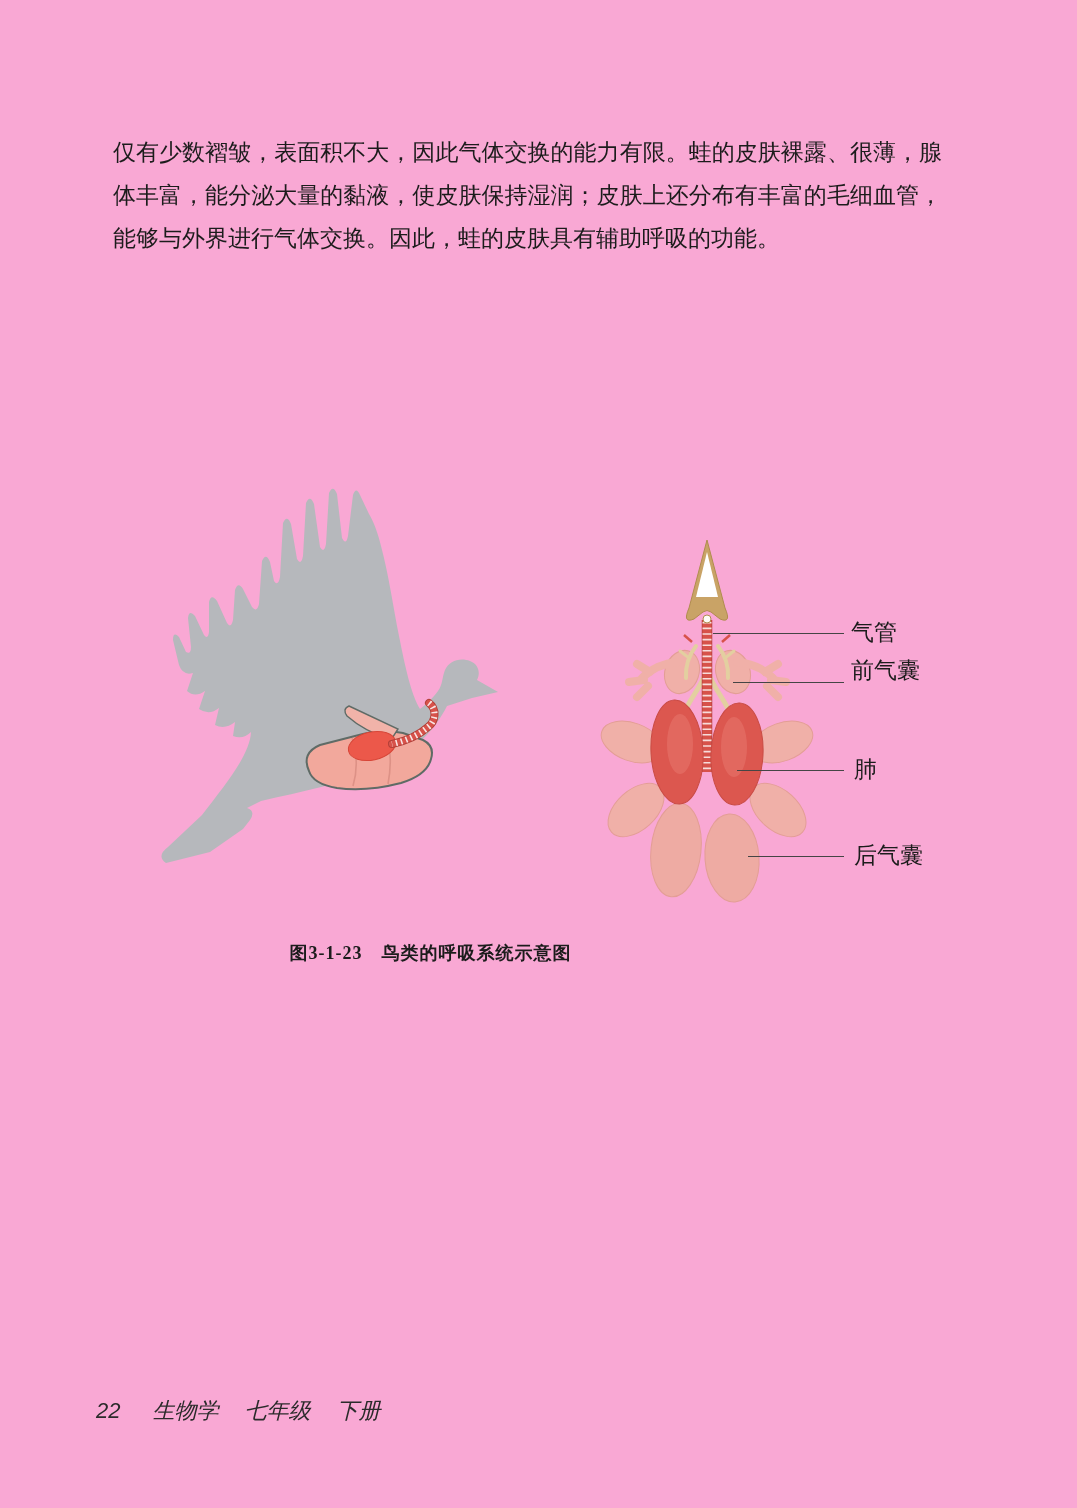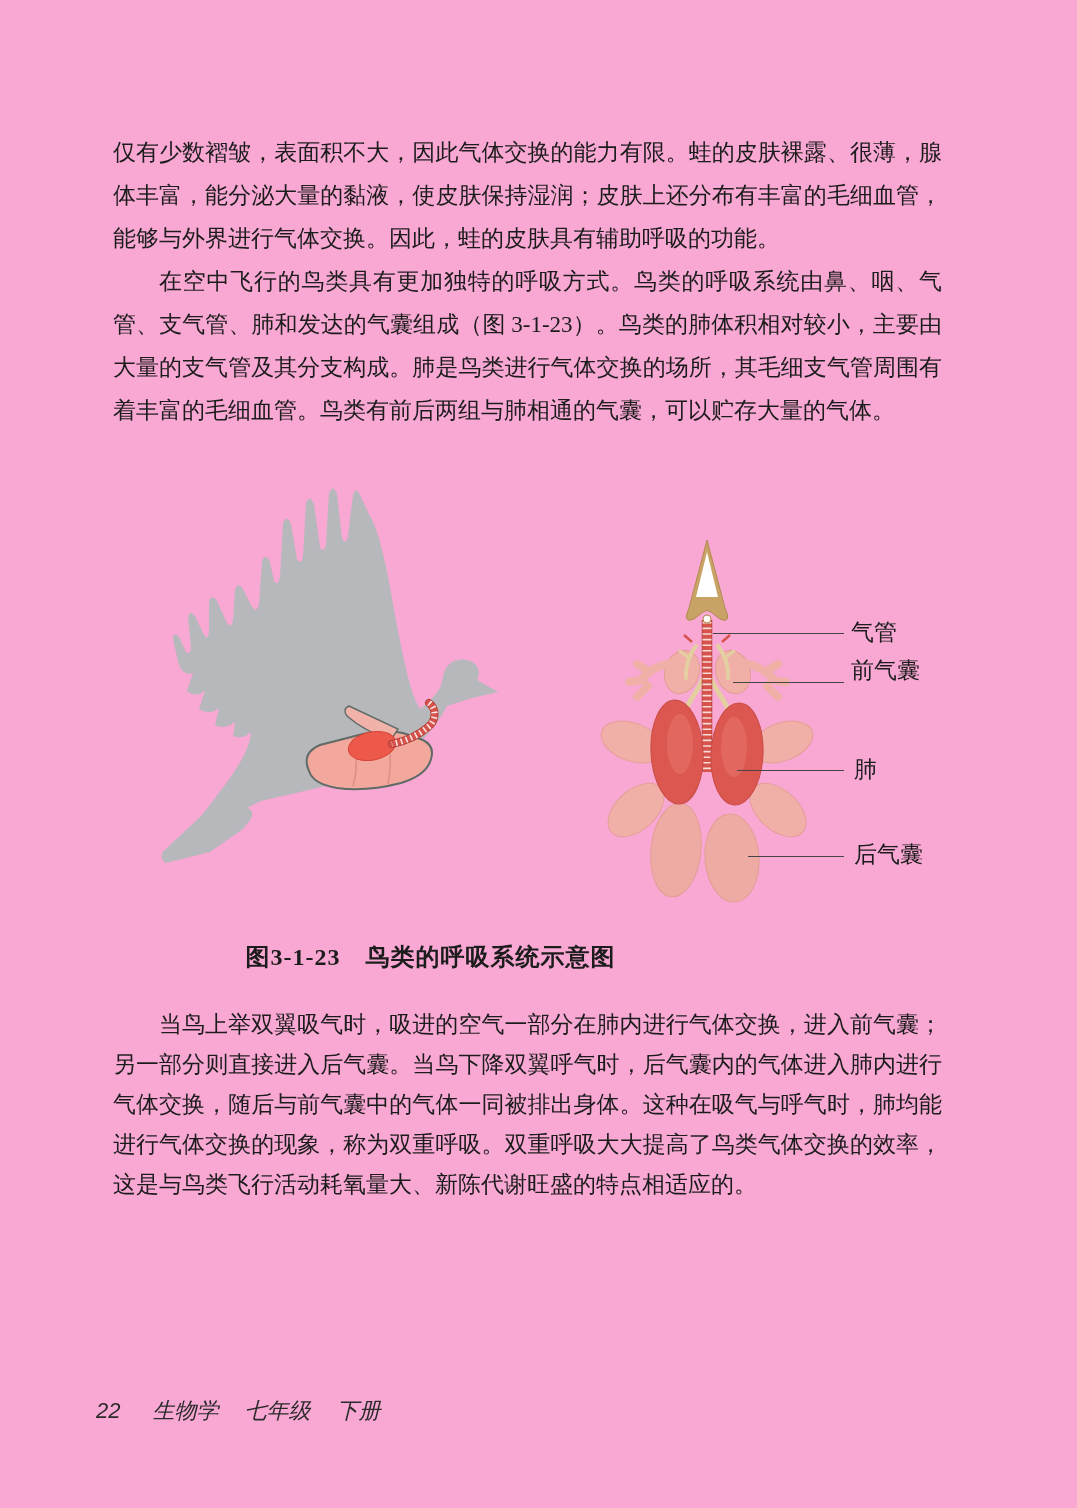--- a/index.html
+++ b/index.html
@@ -18,36 +18,35 @@
   .diagram-svg{position:absolute;left:590px;top:50px;}
   .leader{position:absolute;height:0;border-top:1.6px solid #454545;}
   .l-trachea{left:713px;top:163px;width:131px;}
   .l-front{left:733px;top:212px;width:111px;}
   .l-lung{left:737px;top:300px;width:107px;}
   .l-rear{left:748px;top:386px;width:96px;}
   .flabel{position:absolute;font-size:23px;line-height:26px;white-space:nowrap;}
   .f-trachea{left:851px;top:150px;}
   .f-front{left:851px;top:188px;}
   .f-lung{left:854px;top:287px;}
-  .f-rear{left:854px;top:373px;font-family:Liberation Mono, monospace;}
+  .f-rear{left:854px;top:373px;}
   .caption{position:absolute;left:0;top:941px;width:861px;text-align:center;
-           font-size:24px;font-weight:bold;letter-spacing:1px;}
+           font-size:18px;font-weight:bold;letter-spacing:1px;}
   .footer{position:absolute;left:96px;top:1396px;font-size:22px;color:#2b2b2b;
           font-family:"Liberation Sans","DejaVu Sans",sans-serif;font-style:italic;}
   .footer span{margin-right:26px;}
   .footer .pnum{margin-right:32px;}
 </style>
 </head>
 <body>
 
 <div class="page">
 
   <div class="text-block block-top">
     <p class="no-indent">仅有少数褶皱，表面积不大，因此气体交换的能力有限。蛙的皮肤裸露、很薄，腺体丰富，能分泌大量的黏液，使皮肤保持湿润；皮肤上还分布有丰富的毛细血管，能够与外界进行气体交换。因此，蛙的皮肤具有辅助呼吸的功能。</p>
-    <p>在空中飞行的鸟类具有更加独特的呼吸方式。鸟类的呼吸系统由鼻、咽、气管、支气管、肺和发达的气囊组成（图 3-1-23）。鸟类的肺体积相对较小，主要由大量的支气管及其分支构成。肺是鸟类进行气体交换的场所，其毛细支气管周围有着丰富的毛细血管。鸟类有前后两组与肺相通的气囊，可以贮存大量的气体。</p>
   </div>
 
   <div class="figure">
 
     <svg class="bird-svg" width="420" height="420" viewBox="0 0 420 420">
       <path fill="#b6b8bc" d="M 358 222 L 337 210
                C 341 202 338 194 330 191 C 320 187 309 191 305 200
                C 302 207 303 214 298 221 C 292 229 285 235 280 239
                C 271 224 265 196 259 166 C 253 136 249 106 241 76
                C 238 64 234 52 229 44
@@ -152,20 +151,19 @@
 
     <span class="flabel f-trachea">气管</span>
     <span class="flabel f-front">前气囊</span>
     <span class="flabel f-lung">肺</span>
     <span class="flabel f-rear">后气囊</span>
   </div>
 
   <div class="caption">图3-1-23　鸟类的呼吸系统示意图</div>
 
   <div class="text-block block-bottom">
-    <p>当鸟上举双翼吸气时，吸进的空气一部分在肺内进行气体交换，进入前气囊；另一部分则直接进入后气囊。当鸟下降双翼呼气时，后气囊内的气体进入肺内进行气体交换，随后与前气囊中的气体一同被排出身体。这种在吸气与呼气时，肺均能进行气体交换的现象，称为双重呼吸。双重呼吸大大提高了鸟类气体交换的效率，这是与鸟类飞行活动耗氧量大、新陈代谢旺盛的特点相适应的。</p>
   </div>
 
   <div class="footer">
     <span class="pnum">22</span><span>生物学</span><span>七年级</span><span>下册</span>
   </div>
 
 </div>
 
 </body></html>

